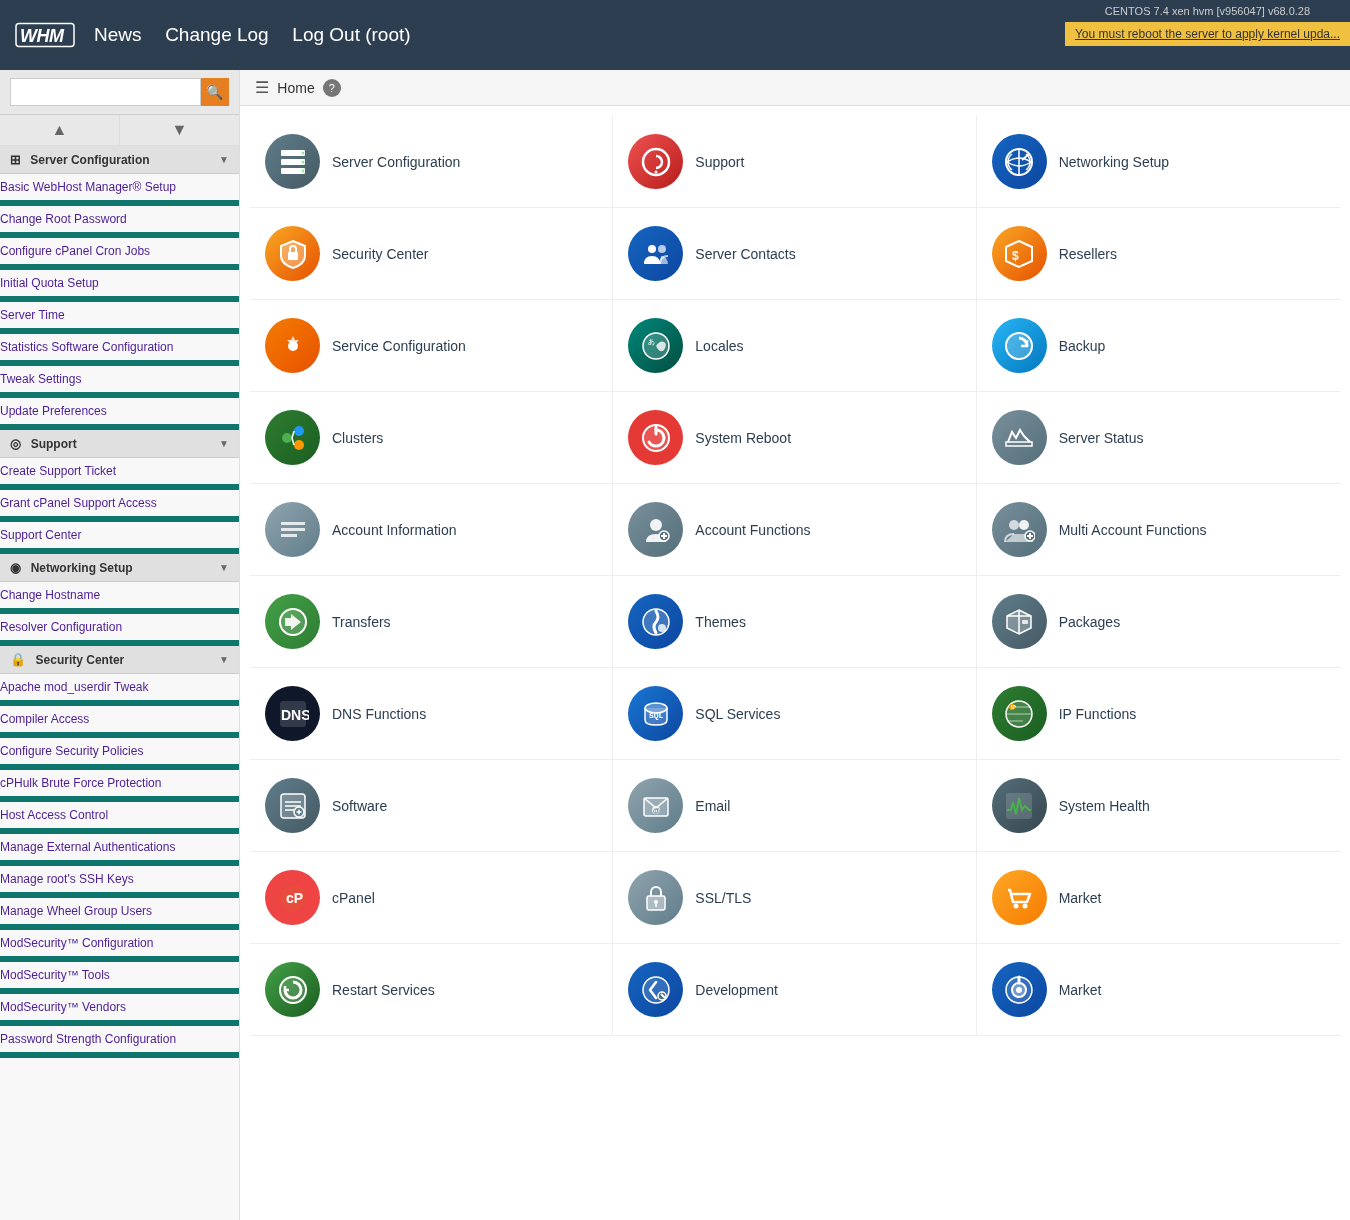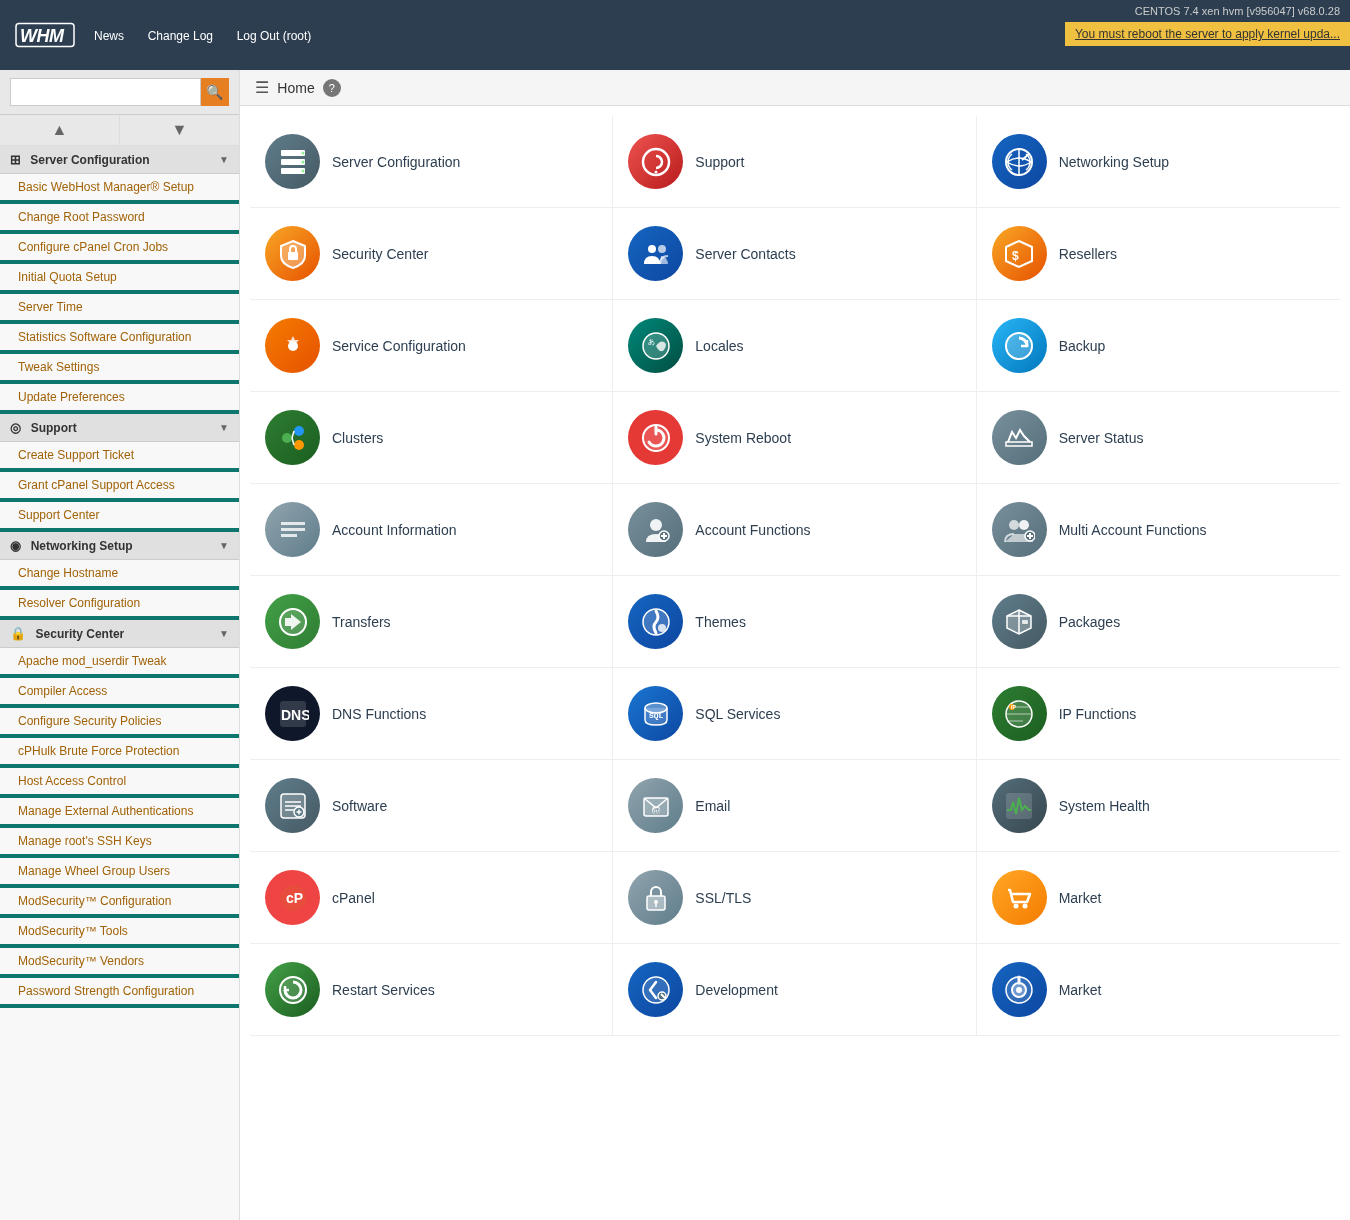--- a/index.html
+++ b/index.html
@@ -21,28 +21,28 @@
       font-style: italic;
       letter-spacing: -1px;
       margin-right: 19px;
       display: flex;
       align-items: center;
     }
     .top-nav a {
       color: white;
       text-decoration: none;
       margin-right: 20px;
-      font-size: 12px;
+      font-size: 19px;
       margin-top: 8px;
     }
     .top-right-info {
       position: absolute;
       right: 0;
       top: 0;
-      text-align: right;
+      text-align: center;
     }
     .server-info {
       color: #ccc;
       font-size: 11px;
       padding: 5px 10px;
       background: #2c3e50;
     }
     .reboot-banner {
       background: #f0c040;
       color: #333;
@@ -128,25 +128,25 @@
     }
     .sidebar-section-header .icon-left {
       margin-right: 6px;
       font-size: 13px;
     }
     .sidebar-section-header .chevron {
       font-size: 10px;
       color: #666;
     }
     .sidebar-item {
-      padding: 6px 12px 6px 18px;
+      padding: 6px 12px 6px 0;
       cursor: pointer;
-      color: #a16207;
+      color: #4c1d95;
       font-size: 12px;
-      border-bottom: 4px solid #0f766e;
+      border-bottom: 6px solid #0f766e;
     }
 
     
     .content-area {
       flex: 1;
       overflow-y: auto;
       background: white;
     }
 
     

